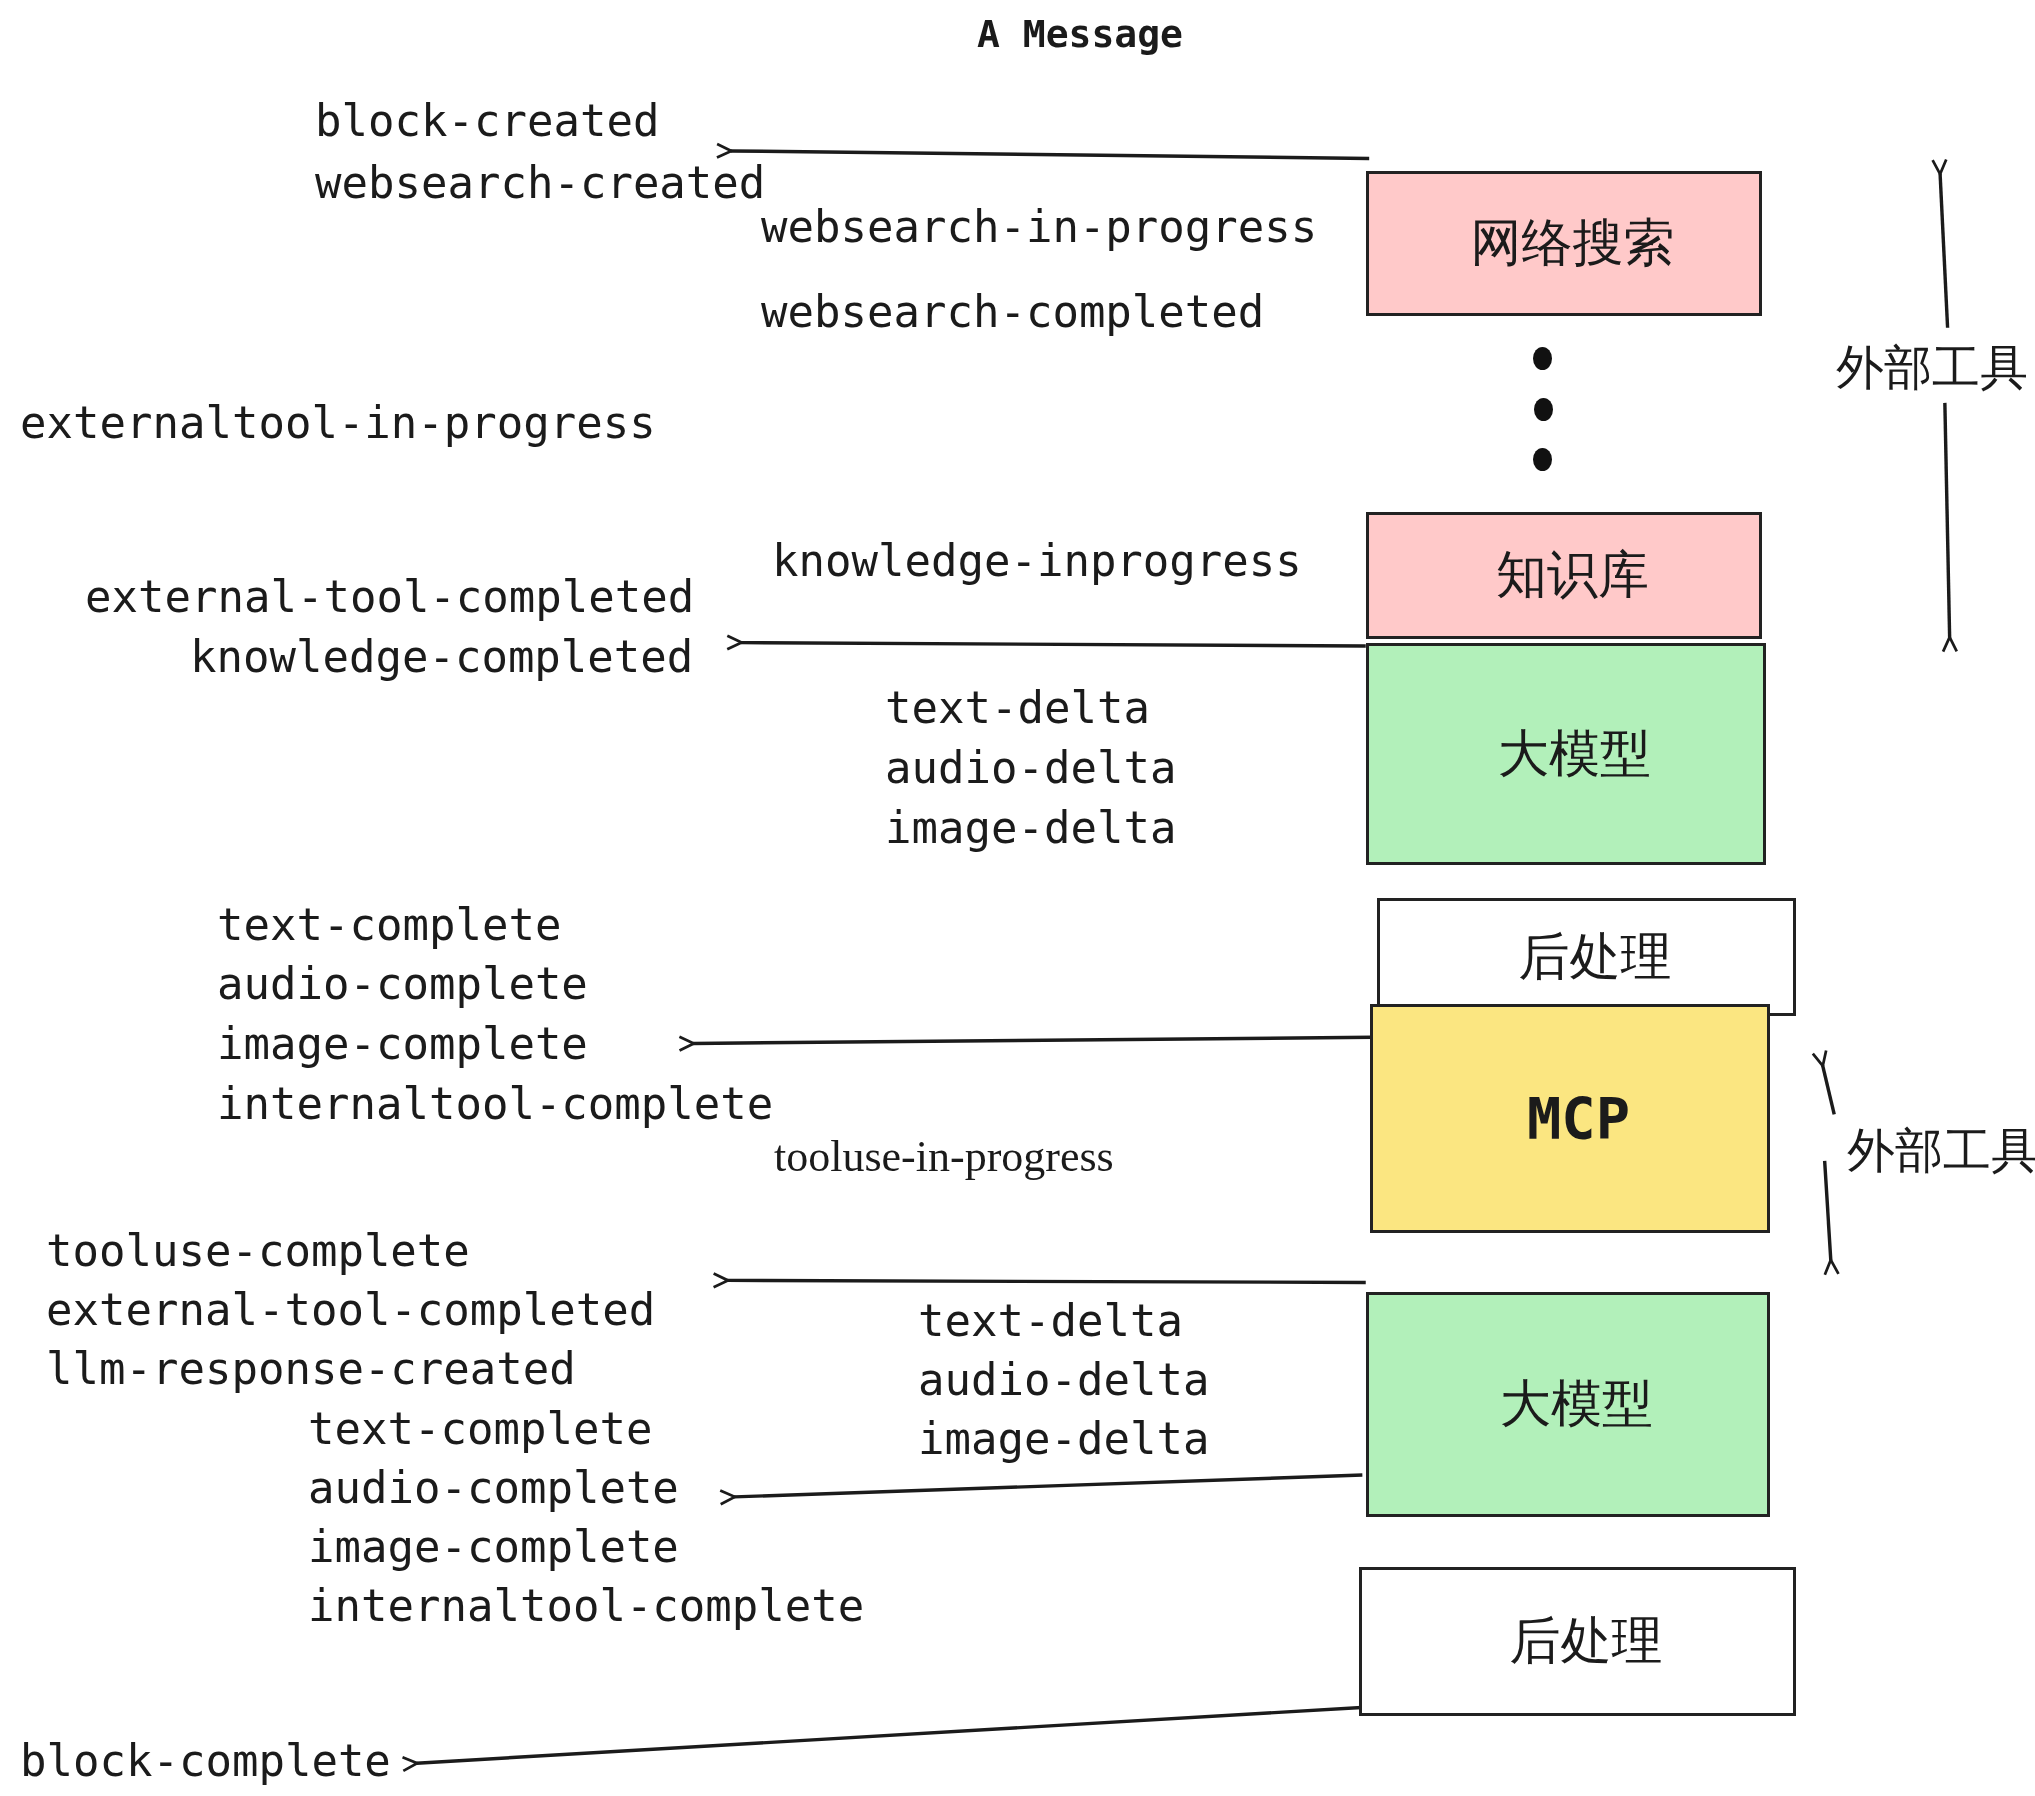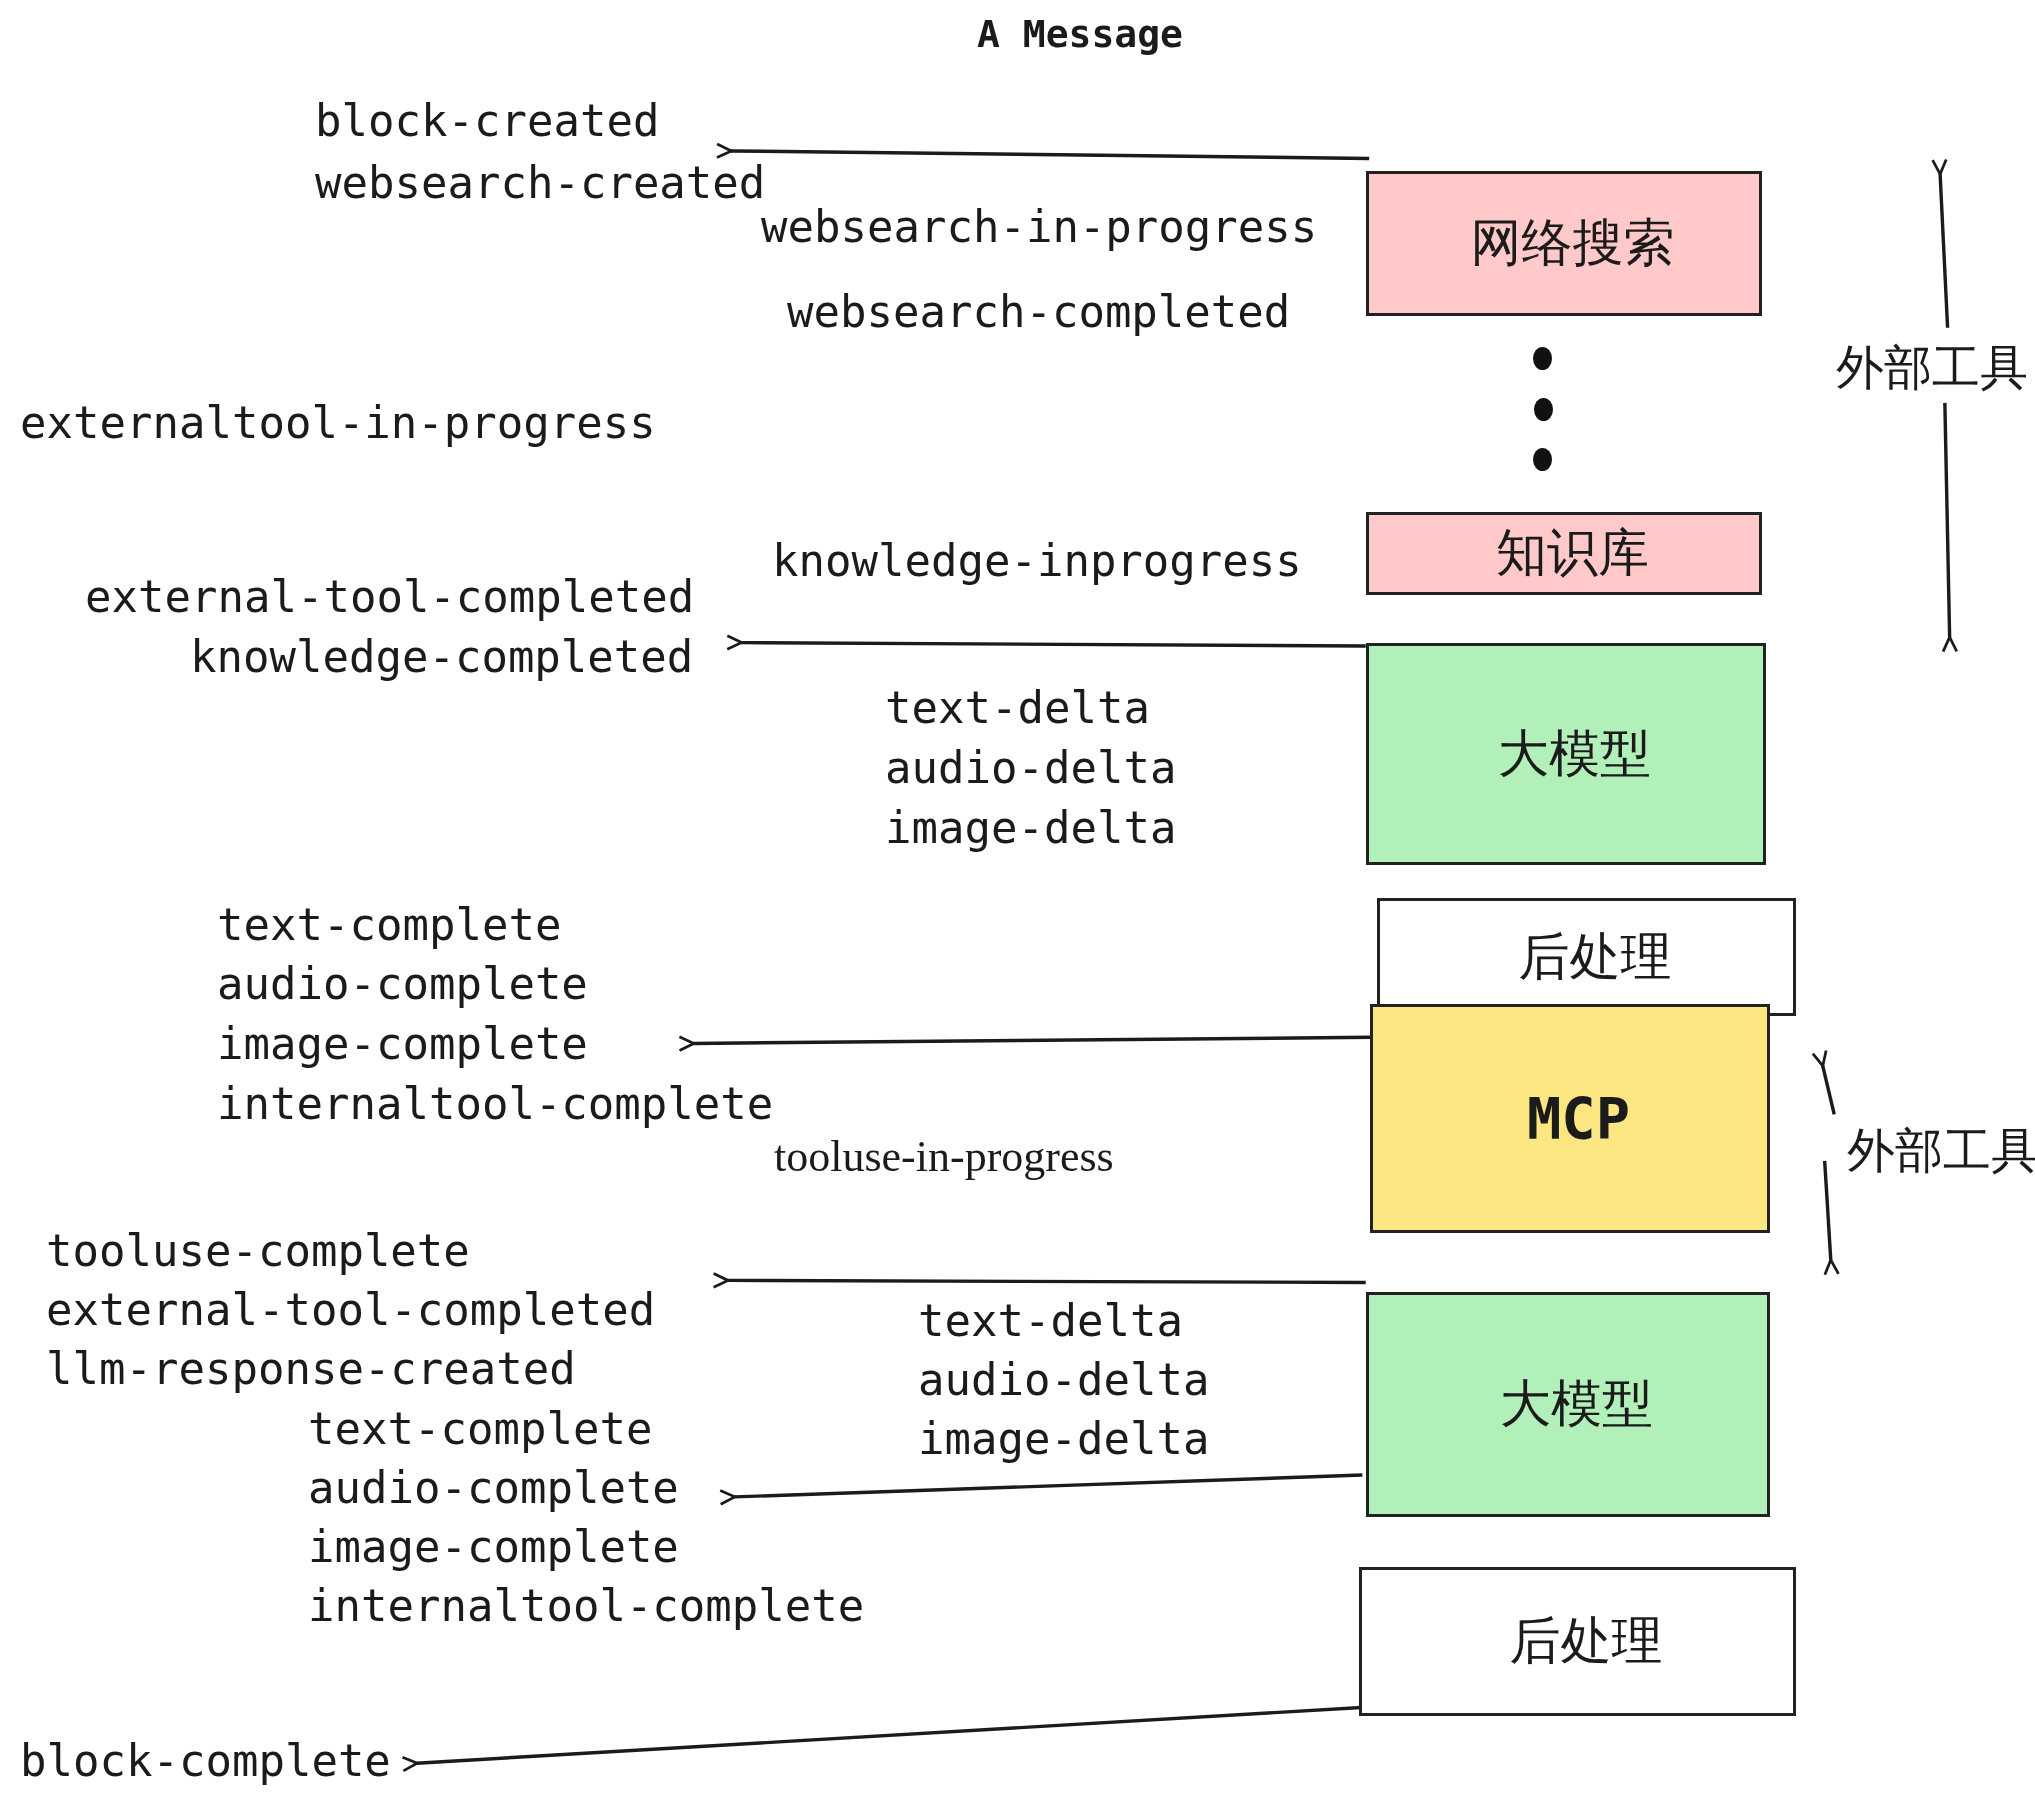--- a/index.html
+++ b/index.html
@@ -79,38 +79,38 @@
     <line x1="2000" y1="2500" x2="610" y2="2582" stroke="#1b1b1b" stroke-width="5" marker-end="url(#head)"></line>
 
     <line x1="2852" y1="480" x2="2841" y2="254" stroke="#1b1b1b" stroke-width="5" marker-end="url(#head)"></line>
     <line x1="2848" y1="590" x2="2855" y2="934" stroke="#1b1b1b" stroke-width="5" marker-end="url(#head)"></line>
 
     <line x1="2686" y1="1632" x2="2669" y2="1560" stroke="#1b1b1b" stroke-width="5" marker-end="url(#head)"></line>
     <line x1="2672" y1="1700" x2="2681" y2="1846" stroke="#1b1b1b" stroke-width="5" marker-end="url(#head)"></line>
   </svg>
 
   <div class="box pink" style="left:1366px;top:171px;width:396px;height:145px;">网络搜索</div>
-  <div class="box pink" style="left:1366px;top:512px;width:396px;height:83px;">知识库</div>
+  <div class="box pink" style="left:1366px;top:512px;width:396px;height:127px;">知识库</div>
   <div class="box green" style="left:1366px;top:643px;width:400px;height:222px;">大模型</div>
   <div class="box white" style="left:1377px;top:898px;width:419px;height:118px;">后处理</div>
   <div class="box yellow mcp-font" style="left:1370px;top:1004px;width:400px;height:229px;">MCP</div>
   <div class="box green" style="left:1366px;top:1292px;width:404px;height:225px;">大模型</div>
   <div class="box white" style="left:1359px;top:1567px;width:437px;height:149px;">后处理</div>
 
   <div class="dot" style="left:1533px;top:347px;"></div>
   <div class="dot" style="left:1534px;top:398px;"></div>
   <div class="dot" style="left:1533px;top:448px;"></div>
 
   <div class="side-label" style="left:1836px;top:336px;">外部工具</div>
   <div class="side-label" style="left:1847px;top:1119px;">外部工具</div>
 
   <div class="evt" style="left:315px;top:96px;">block-created</div>
   <div class="evt" style="left:315px;top:158px;">websearch-created</div>
   <div class="evt" style="left:761px;top:202px;">websearch-in-progress</div>
-  <div class="evt" style="left:761px;top:287px;margin-left:26px;">websearch-completed</div>
+  <div class="evt" style="left:761px;top:287px;">websearch-completed</div>
   <div class="evt" style="left:20px;top:398px;">externaltool-in-progress</div>
   <div class="evt" style="left:772px;top:536px;">knowledge-inprogress</div>
   <div class="evt" style="left:85px;top:572px;">external-tool-completed</div>
   <div class="evt" style="left:190px;top:632px;">knowledge-completed</div>
   <div class="evt" style="left:885px;top:683px;">text-delta</div>
   <div class="evt" style="left:885px;top:743px;">audio-delta</div>
   <div class="evt" style="left:885px;top:803px;">image-delta</div>
   <div class="evt" style="left:217px;top:900px;">text-complete</div>
   <div class="evt" style="left:217px;top:959px;">audio-complete</div>
   <div class="evt" style="left:217px;top:1019px;">image-complete</div>

